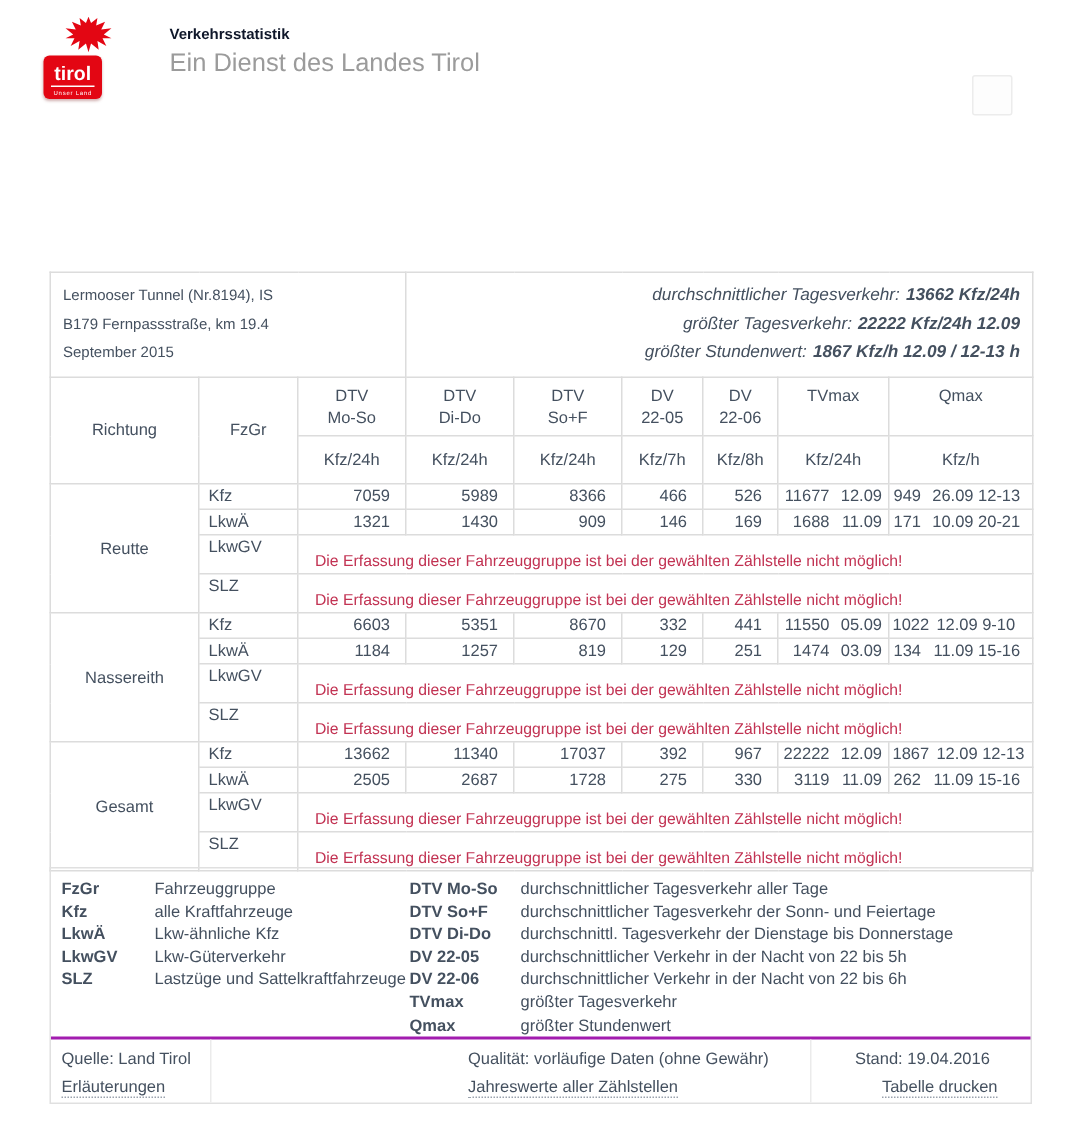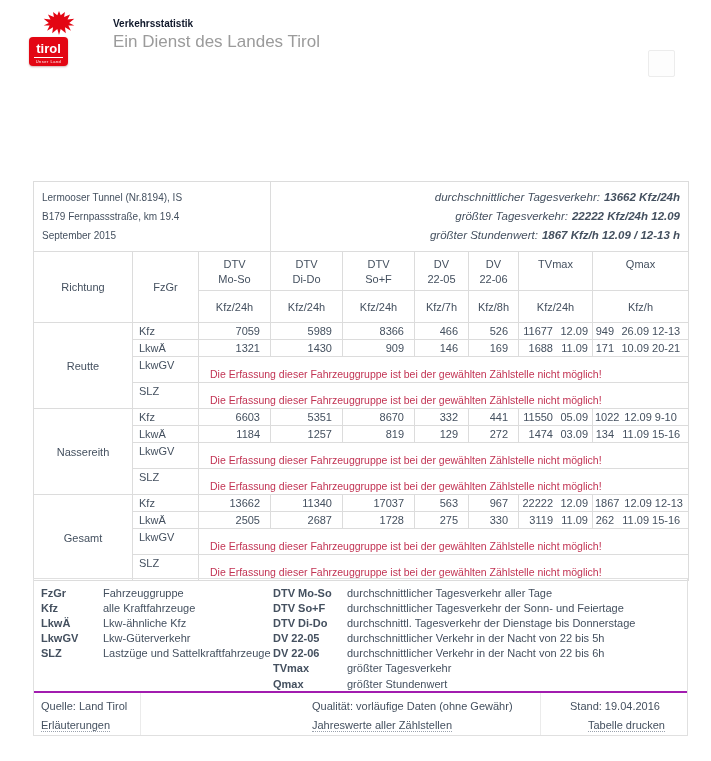--- a/index.html
+++ b/index.html
@@ -233,21 +233,21 @@
             <span class="hrs">9-10</span>
           </div>
         </td>
   </tr>
   <tr class="data">
     <td class="fzgr">LkwÄ</td>
     <td class="num">1184</td>
     <td class="num">1257</td>
     <td class="num">819</td>
     <td class="num">129</td>
-    <td class="num">272</td>
+    <td class="num">251</td>
     <td>
           <div class="tv">
             <span class="val">1474</span>
             <span class="dt">03.09</span>
           </div>
         </td>
     <td>
           <div class="tv">
             <span class="val">134</span>
             <span class="dt">11.09</span>
@@ -263,21 +263,21 @@
     <td class="fzgr">SLZ</td>
     <td class="msgcell" colspan="7">Die Erfassung dieser Fahrzeuggruppe ist bei der gewählten Zählstelle nicht möglich!</td>
   </tr>
 
   <tr class="data">
     <td class="richtung" rowspan="4">Gesamt</td>
     <td class="fzgr">Kfz</td>
     <td class="num">13662</td>
     <td class="num">11340</td>
     <td class="num">17037</td>
-    <td class="num">563</td>
+    <td class="num">392</td>
     <td class="num">967</td>
     <td>
           <div class="tv">
             <span class="val">22222</span>
             <span class="dt">12.09</span>
           </div>
         </td>
     <td>
           <div class="tv">
             <span class="val">1867</span>

